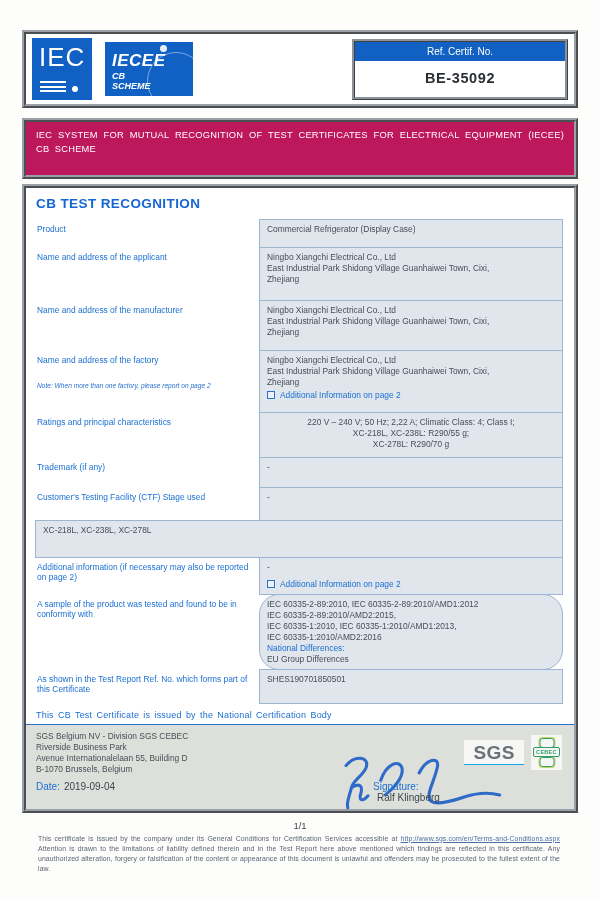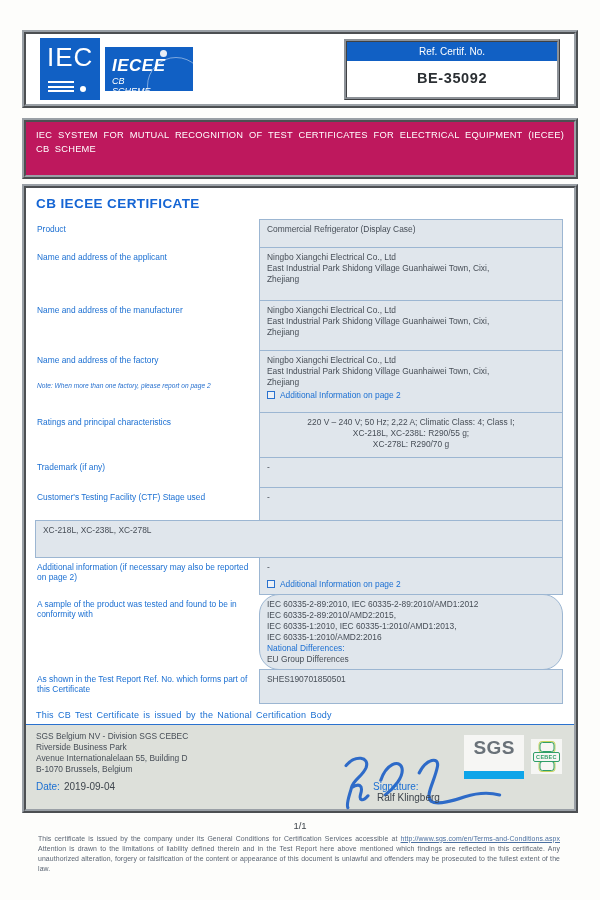--- a/index.html
+++ b/index.html
@@ -2,32 +2,32 @@
 <html><head>
 <meta charset="utf-8">
 <style>
   * { margin:0; padding:0; box-sizing:border-box; }
   html,body { width:600px; height:900px; overflow:hidden; }
   body { font-family:"Liberation Sans", sans-serif; background:#fdfdfb; color:#474e57; }
   .page { padding:30px 22px 0; }
   .frame { border:4px ridge #9aa0a6; background:#fff; }
 
   
-  .header-frame { display:flex; align-items:center; padding:5px 14px; height:78px; }
+  .header-frame { display:flex; align-items:center; padding:5px 6px; height:78px; }
   .logo-box { background:#1160c4; color:#fff; position:relative; overflow:hidden; flex:0 0 auto; }
   .iec-box { width:60px; height:62px; }
   .iec-text { font-size:26px; font-weight:400; letter-spacing:1px; position:absolute; top:4px; left:7px; }
   .iec-lines { position:absolute; left:8px; bottom:8px; }
   .iec-lines i { display:block; width:26px; height:2px; background:#fff; margin-top:2.5px; }
   .iec-dot { position:absolute; right:14px; bottom:8px; width:6px; height:6px; border-radius:50%; background:#fff; }
-  .iecee-box { width:88px; height:44px; margin-left:5px; font-style:italic; }
+  .iecee-box { width:88px; height:54px; margin-left:13px; font-style:italic; }
   .iecee-globe { position:absolute; width:58px; height:58px; border:1px solid rgba(255,255,255,.45); border-radius:50%; right:-12px; top:10px; }
   .iecee-ball { position:absolute; width:7px; height:7px; border-radius:50%; background:#e9eef5; right:26px; top:3px; }
   .iecee-main { font-size:17px; font-weight:bold; margin:9px 0 0 7px; letter-spacing:.5px; }
-  .iecee-sub { font-size:9px; font-weight:normal; margin-left:7px; line-height:10px; }
+  .iecee-sub { font-size:9px; font-weight:bold; margin-left:7px; line-height:10px; }
   .ref-box { margin-left:auto; width:216px; border:3px ridge #8d9298; background:#86efac; }
   .ref-top { background:#1160c4; color:#fff; text-align:center; font-size:10px; padding:4px 0; }
   .ref-bottom { text-align:center; font-weight:bold; font-size:14.5px; color:#2b2f33; letter-spacing:.6px; padding:9px 0 11px; background:#fff; }
 
   
   .banner-frame { margin-top:10px; background:#be185d; border:4px ridge #9aa0a6; color:#fff;
                   padding:6px 10px 18px; font-size:9.3px; line-height:1.55; letter-spacing:.25px;
                   word-spacing:2.5px; text-align:justify; }
 
   
@@ -53,22 +53,22 @@
   .cb-line { color:#1b6fd2; margin-top:2px; display:flex; align-items:center; }
   .cbx { width:8px; height:8px; border:1px solid #2a72cf; background:#edf1f6; display:inline-block; margin-right:5px; flex:0 0 auto; }
   .nd-label { color:#1b6fd2; }
 
   
   .issued { color:#1b6fd2; font-size:9px; padding:6px 1px 4px; letter-spacing:.2px; word-spacing:1.5px; }
   .blue-hr { border-top:1.5px solid #2a72cf; margin:0 -9px; }
   .bottom-section { position:relative; height:84px; margin:0 -9px; padding:6px 10px; background:#dde0da; }
   .ncb-lines { font-size:8.4px; line-height:11px; color:#474e57; white-space:pre-line; }
   .logo-row { position:absolute; top:10px; right:12px; display:flex; gap:7px; align-items:center; }
-  .sgs-logo { background:#f6f6f4; padding:3px 9px 14px; font-weight:bold; font-size:19px; color:#6a7279;
-              border-bottom:8px solid #0ea5e9; line-height:1; letter-spacing:.5px; }
+  .sgs-logo { background:#f6f6f4; padding:3px 9px 2px; font-weight:bold; font-size:19px; color:#6a7279;
+              border-bottom:1px solid #0ea5e9; line-height:1; letter-spacing:.5px; }
   .cebec-logo { background:#f6f6f4; width:31px; height:35px; position:relative; }
   .cebec-lobe { position:absolute; left:50%; transform:translateX(-50%); width:15px; height:10px;
                 border:1.5px solid #2f9e68; border-radius:3px; box-shadow:0 0 0 1px #c6d45e; }
   .cebec-top { top:3px; } .cebec-bot { bottom:3px; }
   .cebec-band { position:absolute; top:50%; left:2px; right:2px; transform:translateY(-50%);
                 border:1px solid #2f9e68; border-radius:2px; background:#f6f6f4; text-align:center;
                 font-size:5.5px; font-weight:bold; color:#2f9e68; letter-spacing:.3px; padding:1px 0; }
   .signature-svg { position:absolute; right:58px; top:26px; width:190px; height:64px; }
   .date-sig-row { position:absolute; bottom:6px; left:10px; right:10px; display:flex; font-size:10px;margin-top:31px; }
   .blue-label { color:#1b6fd2; }
@@ -105,21 +105,21 @@
     </div>
     <div class="ref-box">
       <div class="ref-top">Ref. Certif. No.</div>
       <div class="ref-bottom">BE-35092</div>
     </div>
   </div>
 
   <div class="banner-frame">IEC SYSTEM FOR MUTUAL RECOGNITION OF TEST CERTIFICATES FOR ELECTRICAL EQUIPMENT (IECEE) CB SCHEME</div>
 
   <div class="frame main-frame">
-    <div class="cert-title">CB IECEE CERTIFICATE</div>
+    <div class="cert-title">CB TEST RECOGNITION</div>
 
     <div class="row r0">
       <div class="label-cell">Product</div>
       <div class="value-cell">
         <div class="vlines">Commercial Refrigerator (Display Case)</div>
       </div>
     </div>
 
     <div class="row r1">
       <div class="label-cell">Name and address of the applicant</div>

